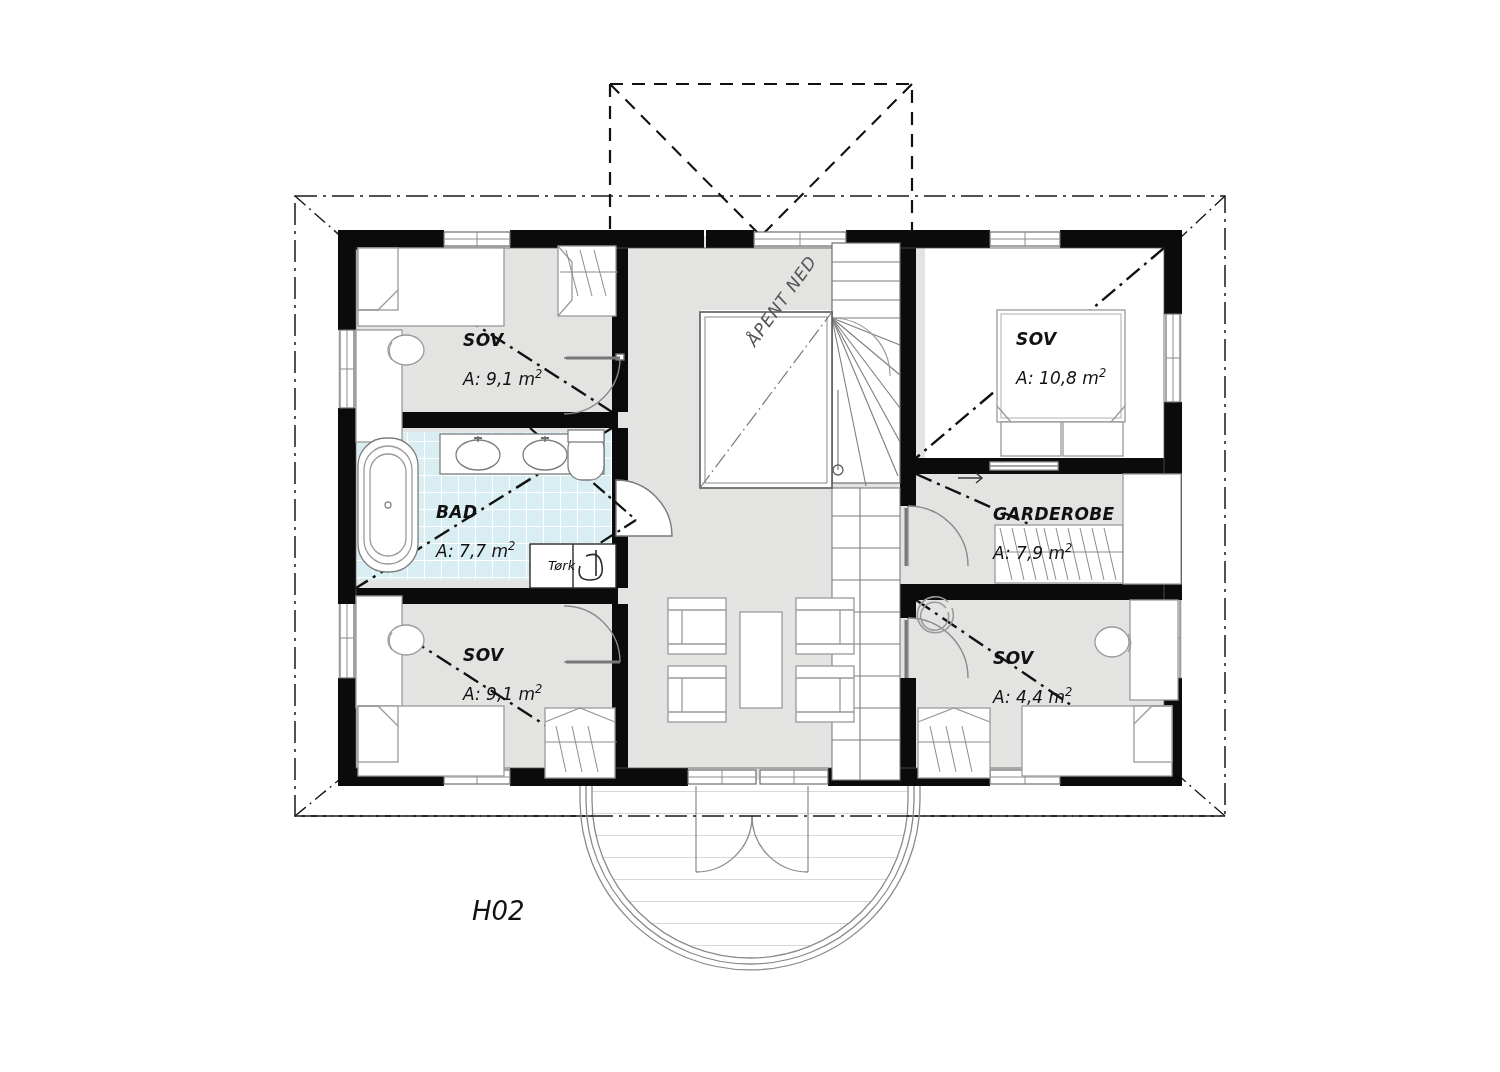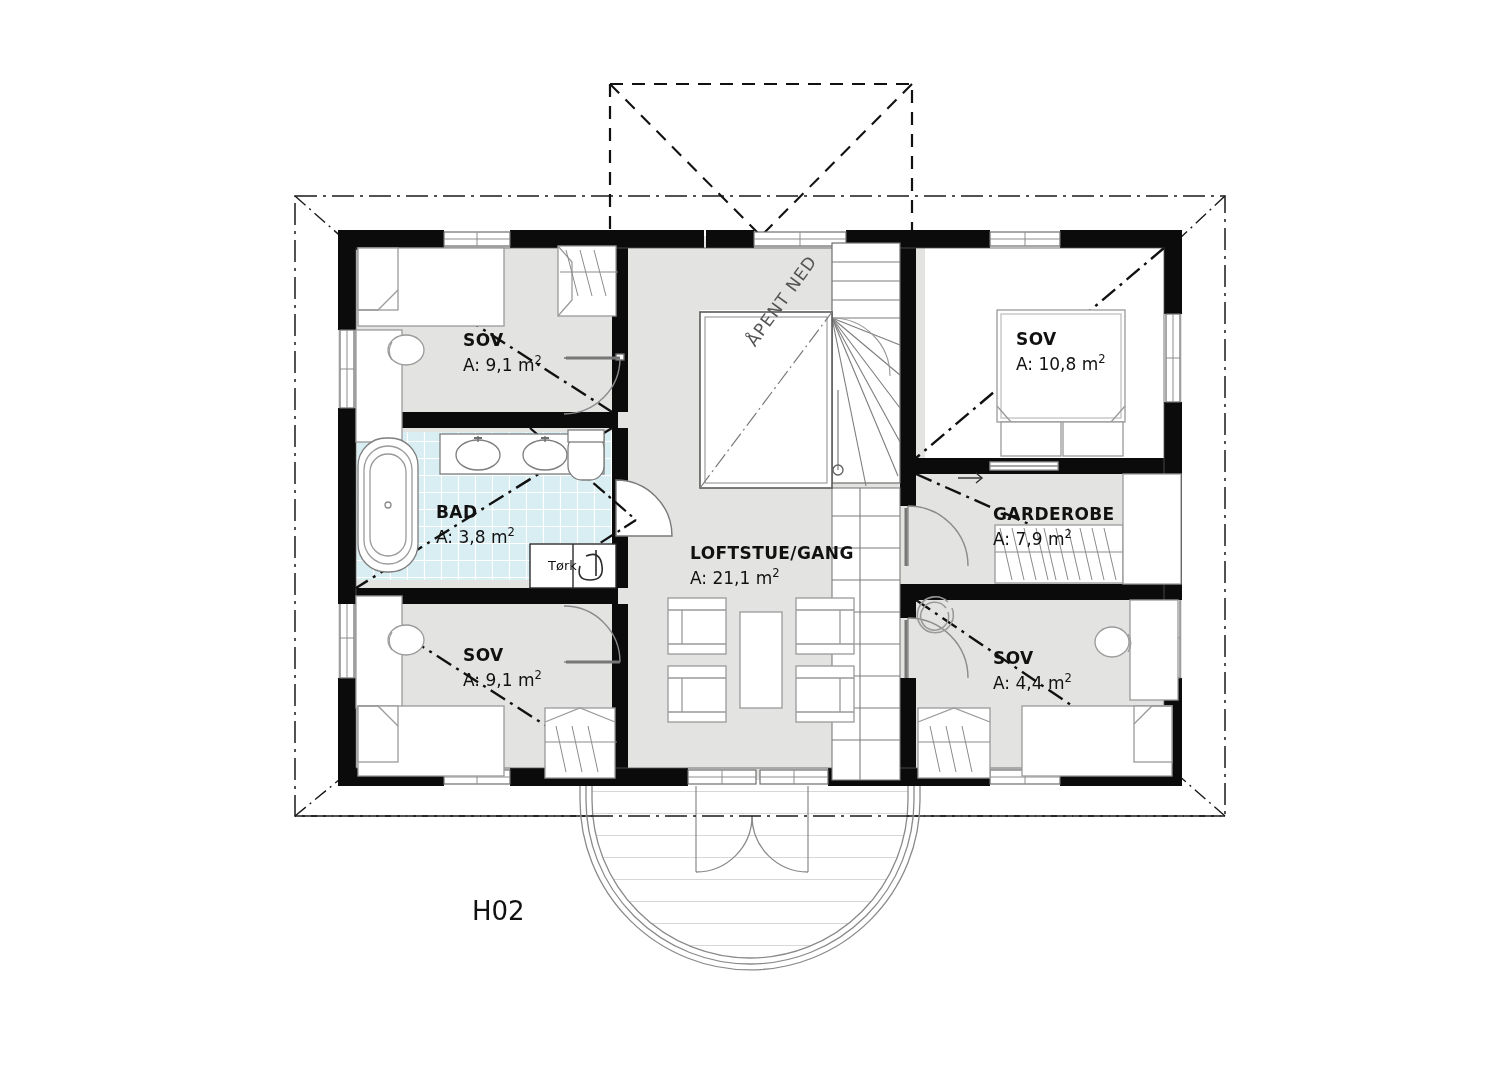--- a/index.html
+++ b/index.html
@@ -1,22 +1,22 @@
 <!DOCTYPE html>
 <html><head>
 <meta charset="utf-8">
 <style>
   html,body{margin:0;padding:0;background:#ffffff;}
   body{width:1500px;height:1072px;overflow:hidden;
        font-family:"DejaVu Sans","Liberation Sans",sans-serif;}
-  #stage{position:relative;width:1368px;height:1072px;background:#fff;}
+  #stage{position:relative;width:1368px;height:1072px;background:#fff;font-style:italic;}
   svg#plan{position:absolute;left:0;top:0;width:1500px;height:1072px;display:block;}
   .rmlabel{position:absolute;text-align:left;color:#111;pointer-events:none;}
   .rmname{font-weight:bold;font-size:17px;letter-spacing:.4px;line-height:1.25;}
-  .rmarea{font-size:17px;line-height:1.35;margin-top:2px;}
+  .rmarea{font-size:17px;line-height:1.35;margin-top:16px;}
   .sheetcode{position:absolute;font-size:26px;color:#111;}
   .tinytxt{position:absolute;font-size:13px;color:#111;}
   sup{font-size:.68em;vertical-align:super;}
 </style>
 </head>
 <body>
 
 <div id="stage">
 
 <svg id="plan" viewBox="0 0 1500 1072">
@@ -349,32 +349,28 @@
 
 </svg>
 
 <div class="rmlabel" style="left:463px;top:330px;">
   <div class="rmname">SOV</div>
   <div class="rmarea"><span>A: 9,1 m</span><sup>2</sup></div>
 </div>
 
 <div class="rmlabel" style="left:436px;top:502px;">
   <div class="rmname">BAD</div>
-  <div class="rmarea"><span>A: 3,8 m</span><sup>2</sup></div>
+  <div class="rmarea"><span>A: 7,7 m</span><sup>2</sup></div>
 </div>
 
 <div class="rmlabel" style="left:463px;top:645px;">
   <div class="rmname">SOV</div>
   <div class="rmarea"><span>A: 9,1 m</span><sup>2</sup></div>
 </div>
 
-<div class="rmlabel" style="left:690px;top:543px;">
-  <div class="rmname">LOFTSTUE/GANG</div>
-  <div class="rmarea"><span>A: 21,1 m</span><sup>2</sup></div>
-</div>
 
 <div class="rmlabel" style="left:1016px;top:329px;">
   <div class="rmname">SOV</div>
   <div class="rmarea"><span>A: 10,8 m</span><sup>2</sup></div>
 </div>
 
 <div class="rmlabel" style="left:993px;top:504px;">
   <div class="rmname">GARDEROBE</div>
   <div class="rmarea"><span>A: 7,9 m</span><sup>2</sup></div>
 </div>

